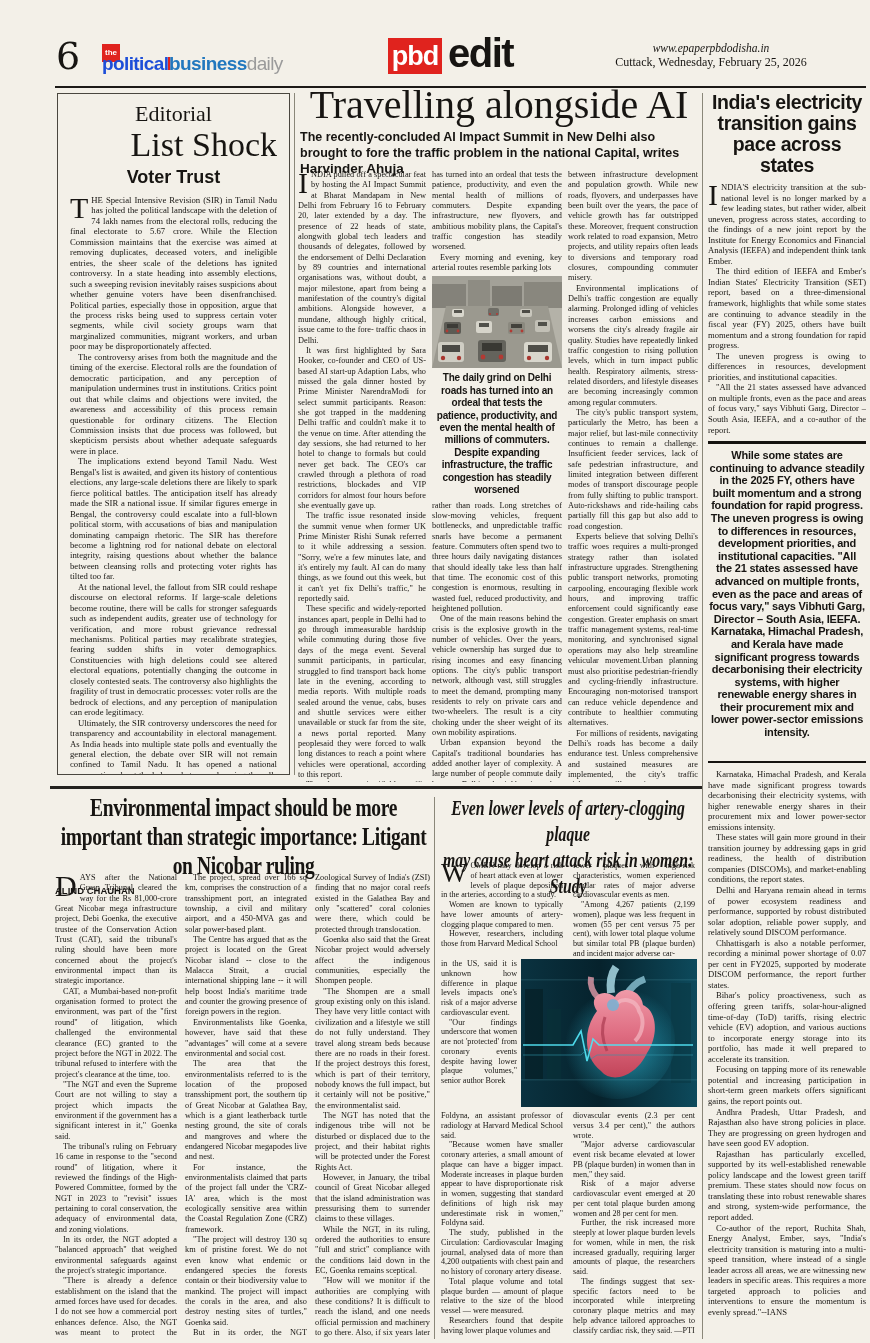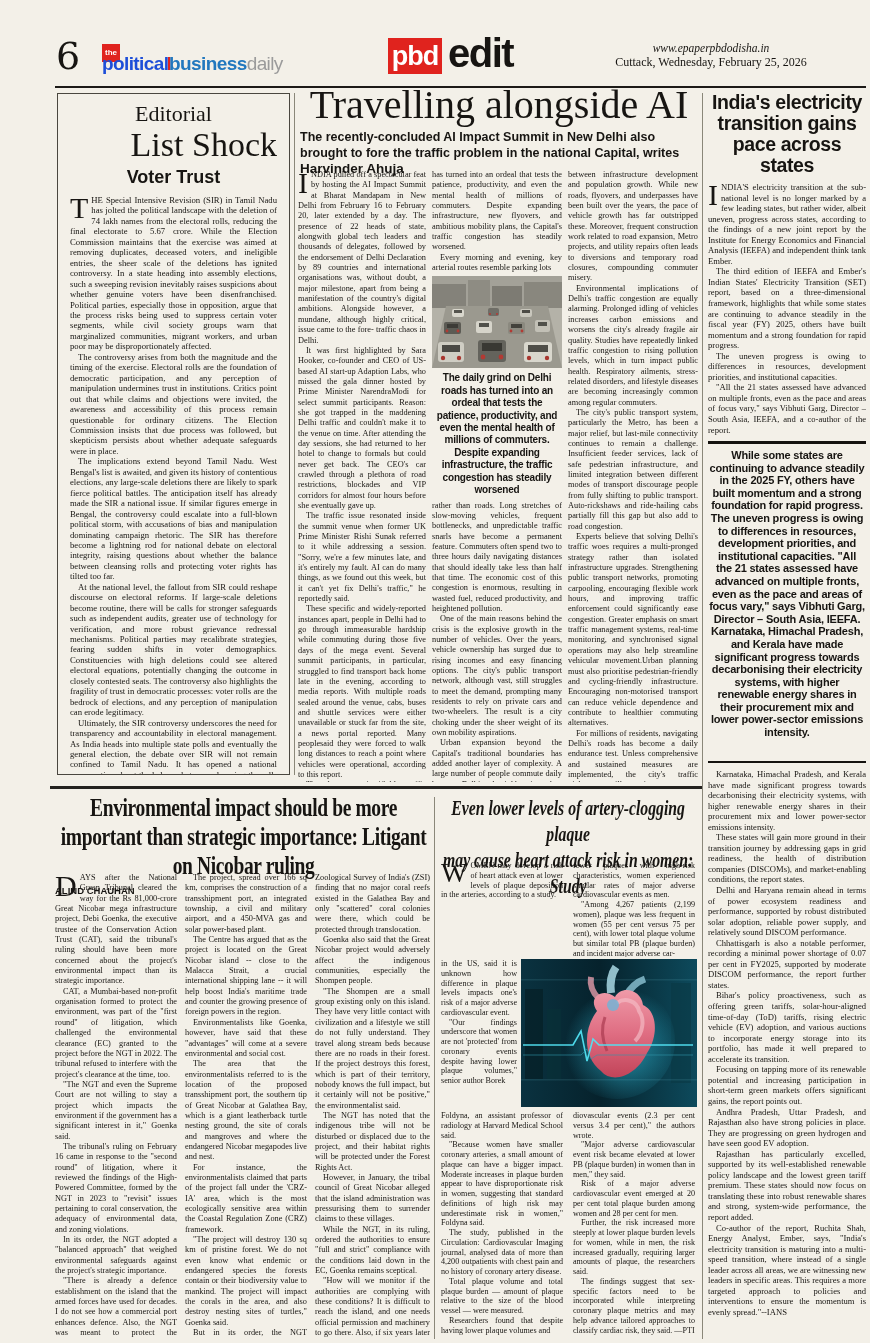--- a/index.html
+++ b/index.html
@@ -272,20 +272,24 @@
     </div>
   </section>
 
   <section class="abs heart">
     <h2 class="heart-head" style="margin:0;">
       <span style="display:block;">Even lower levels of artery-clogging plaque</span>
       <span style="display:block;">may cause heart attack risk in women: Study</span>
     </h2>
     <div class="heart-blk h-c1top bt">
       <p class="flush"><span class="dropcap" style="font-size:28px;line-height:22px;">W</span><span>OMEN may develop a risk of heart attack even at lower levels of plaque deposition in the arteries, according to a study.</span></p>
+      <div>
+          <p>Women are known to typically have lower amounts of artery-clogging plaque compared to men.</p>
+          <p>However, researchers, including those from Harvard Medical School</p>
+        </div>
     </div>
     <div class="heart-blk h-c1side bt">
       <div>
           <p class="flush">in the US, said it is unknown how difference in plaque levels impacts one's risk of a major adverse cardiovascular event.</p>
           <p>"Our findings underscore that women are not 'protected' from coronary events despite having lower plaque volumes," senior author Borek</p>
         </div>
     </div>
     <div class="heart-blk h-c1bot bt">
       <div>
           <p class="flush">Foldyna, an assistant professor of radiology at Harvard Medical School said.</p>

